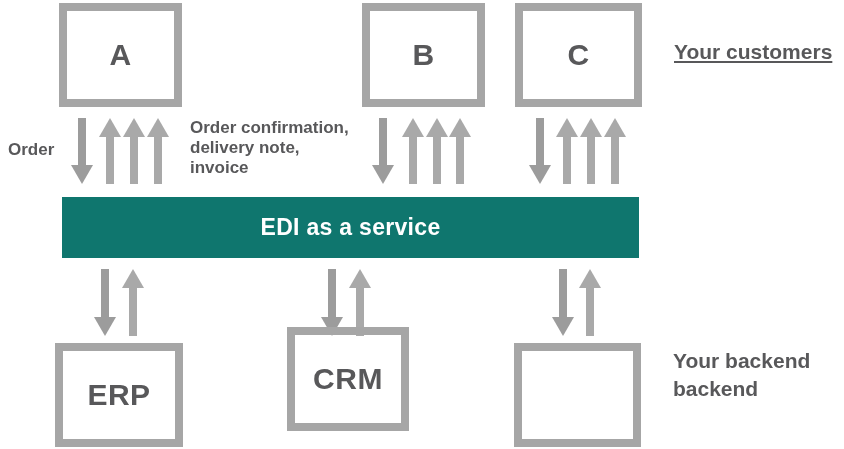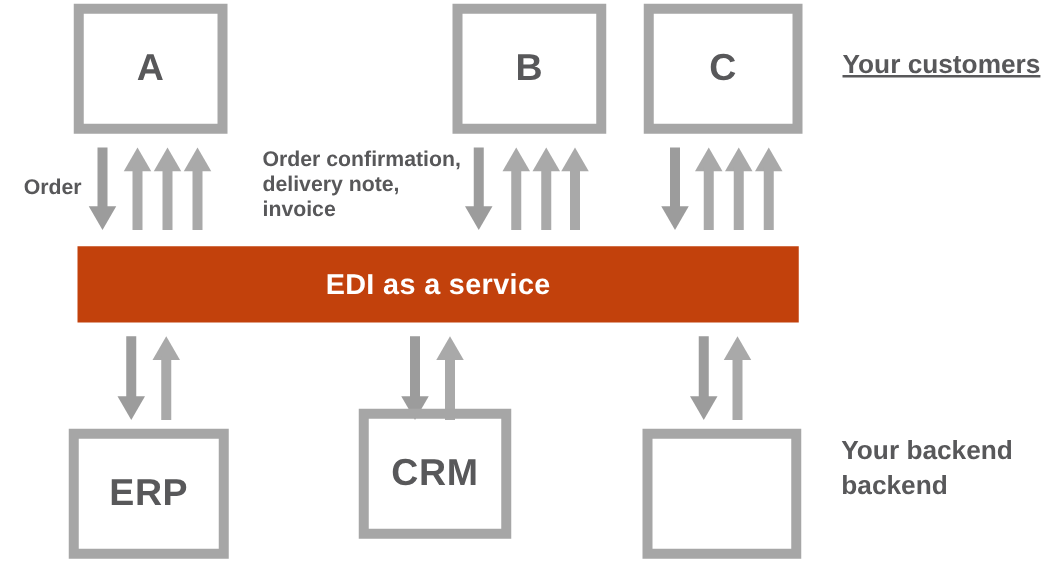--- a/index.html
+++ b/index.html
@@ -23,21 +23,21 @@
   }
   .box-label {
     color: #58585A;
     font-size: 30px;
     letter-spacing: 0.5px;
   }
   .banner {
     position: absolute;
     left: 62px; top: 197px;
     width: 577px; height: 61px;
-    background: #c2410c;
+    background: #0f766e;
     display: flex;
     align-items: center;
     justify-content: center;
   }
   .banner-label {
     color: #ffffff;
     font-size: 23px;
     letter-spacing: 0.3px;
   }
   .side-label {
@@ -97,22 +97,22 @@
   </div>
   <div class="box" style="left:362px; top:3px; width:123px; height:104px;">
     <span class="box-label">B</span>
   </div>
   <div class="box" style="left:515px; top:3px; width:127px; height:104px;">
     <span class="box-label">C</span>
   </div>
 
   <div class="side-label" style="left:674px; top:38px;text-decoration:underline;">Your customers</div>
 
-  <div class="flow-label" style="left:19px; top:140px;">Order</div>
-  <div class="flow-label" style="left:190px; top:118px;margin-left:20px;">
+  <div class="flow-label" style="left:8px; top:140px;">Order</div>
+  <div class="flow-label" style="left:190px; top:118px;">
     <span>Order confirmation,</span>
     <span>delivery note,</span>
     <span>invoice</span>
   </div>
 
   <div class="arr arr-down" style="left:71px; top:118px; height:66px;"></div>
   <div class="arr arr-up" style="left:99px; top:118px; height:66px;"></div>
   <div class="arr arr-up" style="left:123px; top:118px; height:66px;"></div>
   <div class="arr arr-up" style="left:147px; top:118px; height:66px;"></div>
 

